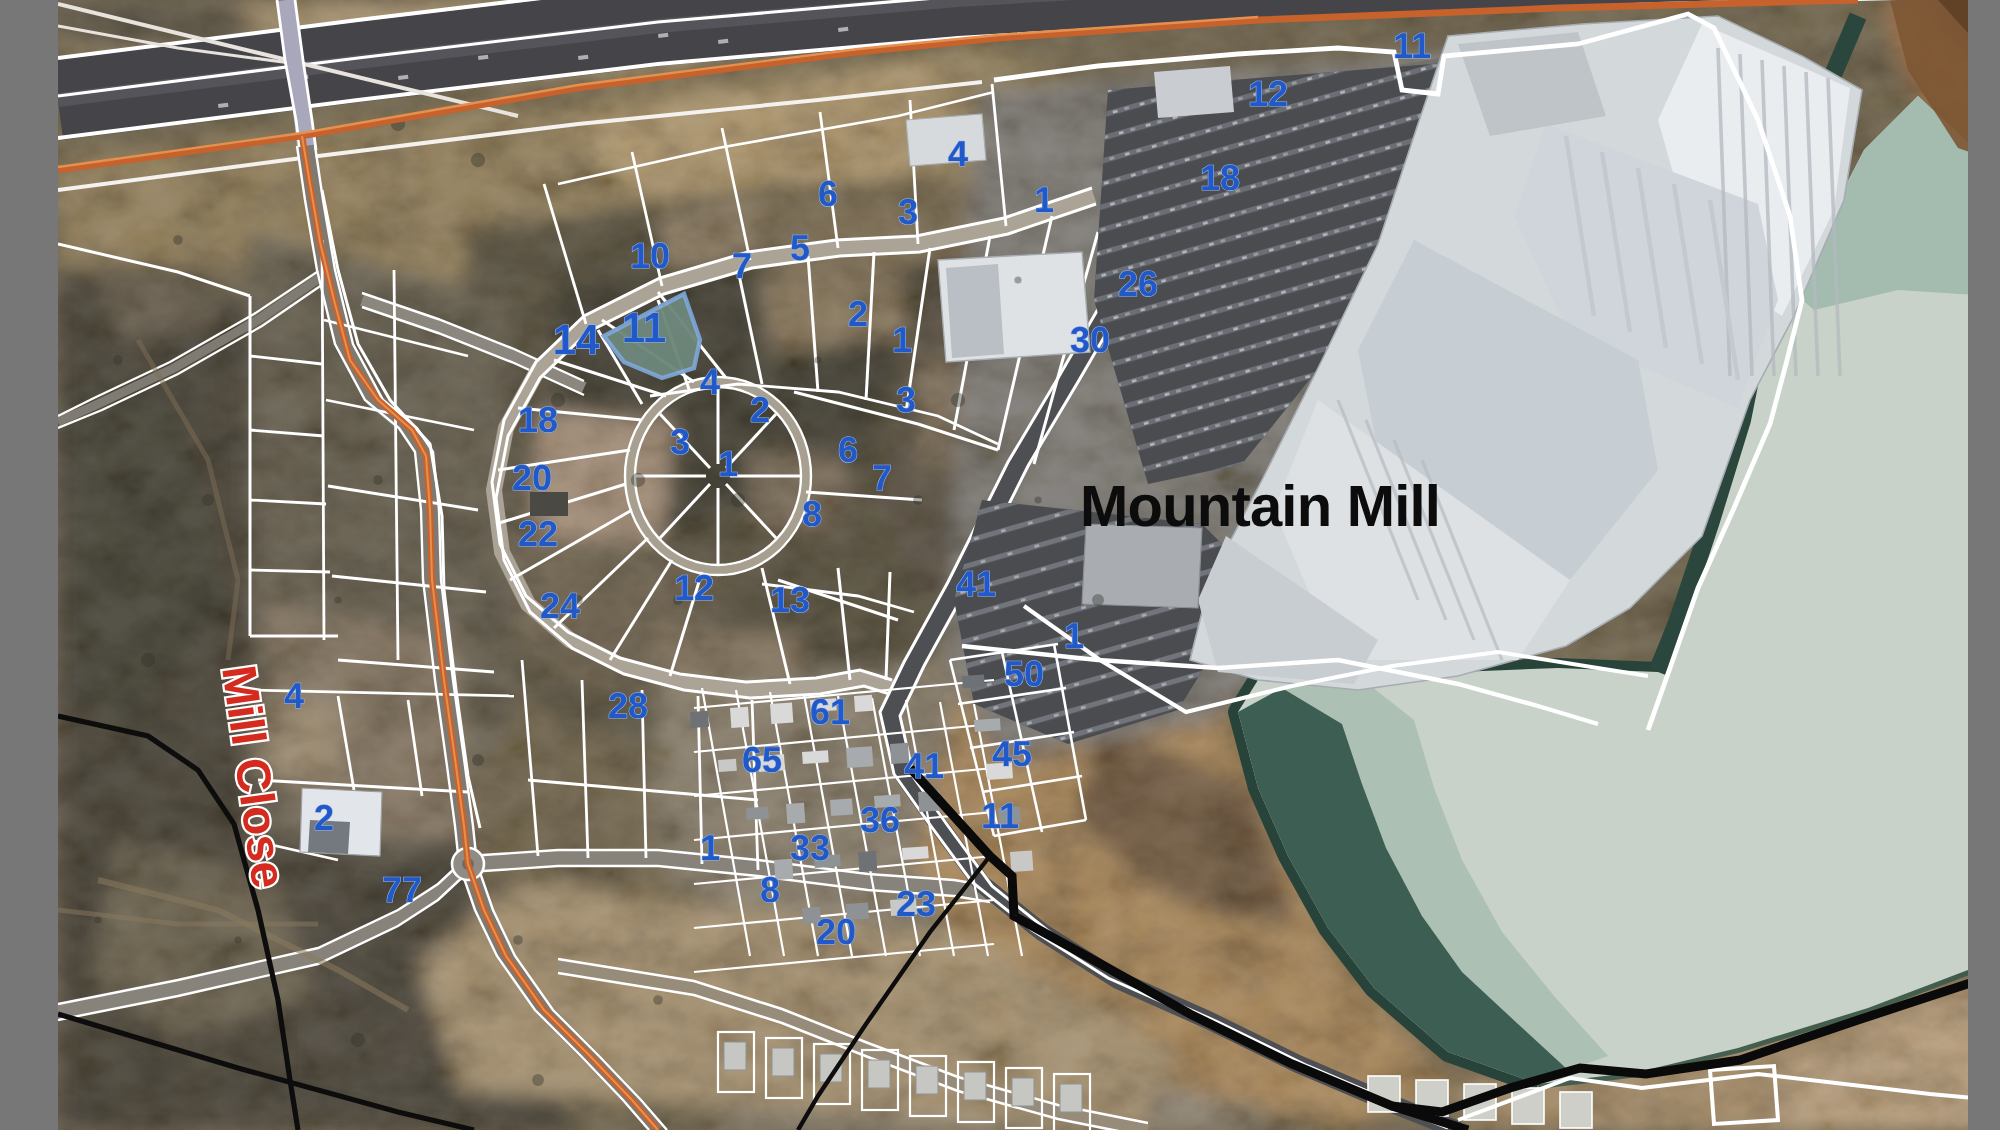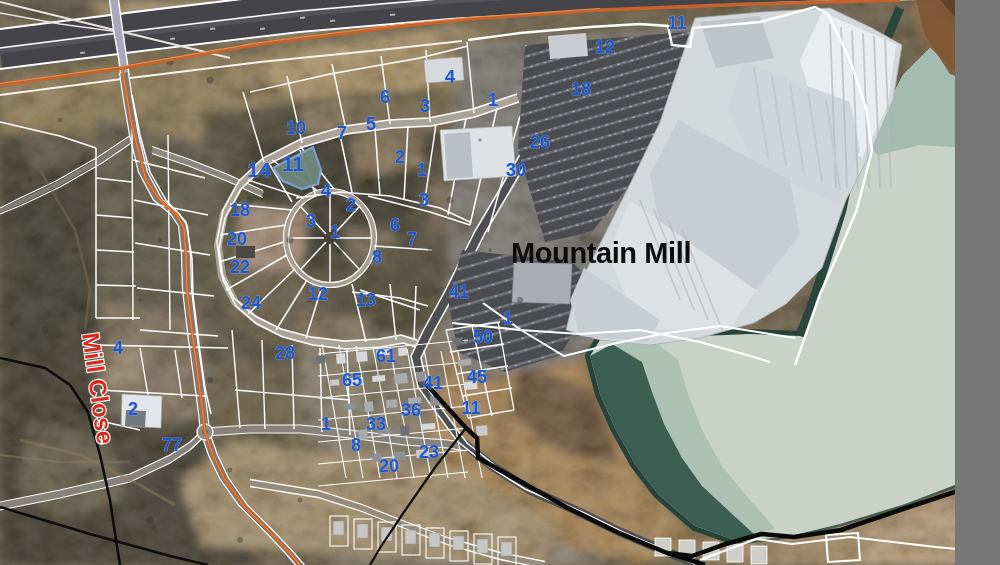--- a/index.html
+++ b/index.html
@@ -1,13 +1,13 @@
 <!DOCTYPE html>
 <html><head><meta charset="utf-8"><title>Map</title>
-<style>html,body{margin:0;padding:0;background:#777;} #map{width:955px;height:565px;overflow:hidden;position:relative;}</style>
+<style>html,body{margin:0;padding:0;background:#777;} #map{width:955px;height:565px;overflow:hidden;position:relative;padding-left:29px;}</style>
 </head><body>
 
 <div id="map">
 <svg width="1000" height="565" viewBox="0 0 1000 565">
 <defs>
 <filter id="soft" x="-5%" y="-5%" width="110%" height="110%">
           <feGaussianBlur stdDeviation="5"></feGaussianBlur>
         </filter>
 <filter id="noise" x="0" y="0" width="100%" height="100%">
 <feTurbulence type="fractalNoise" baseFrequency="0.033 0.047" numOctaves="4" seed="11" result="t"></feTurbulence>

